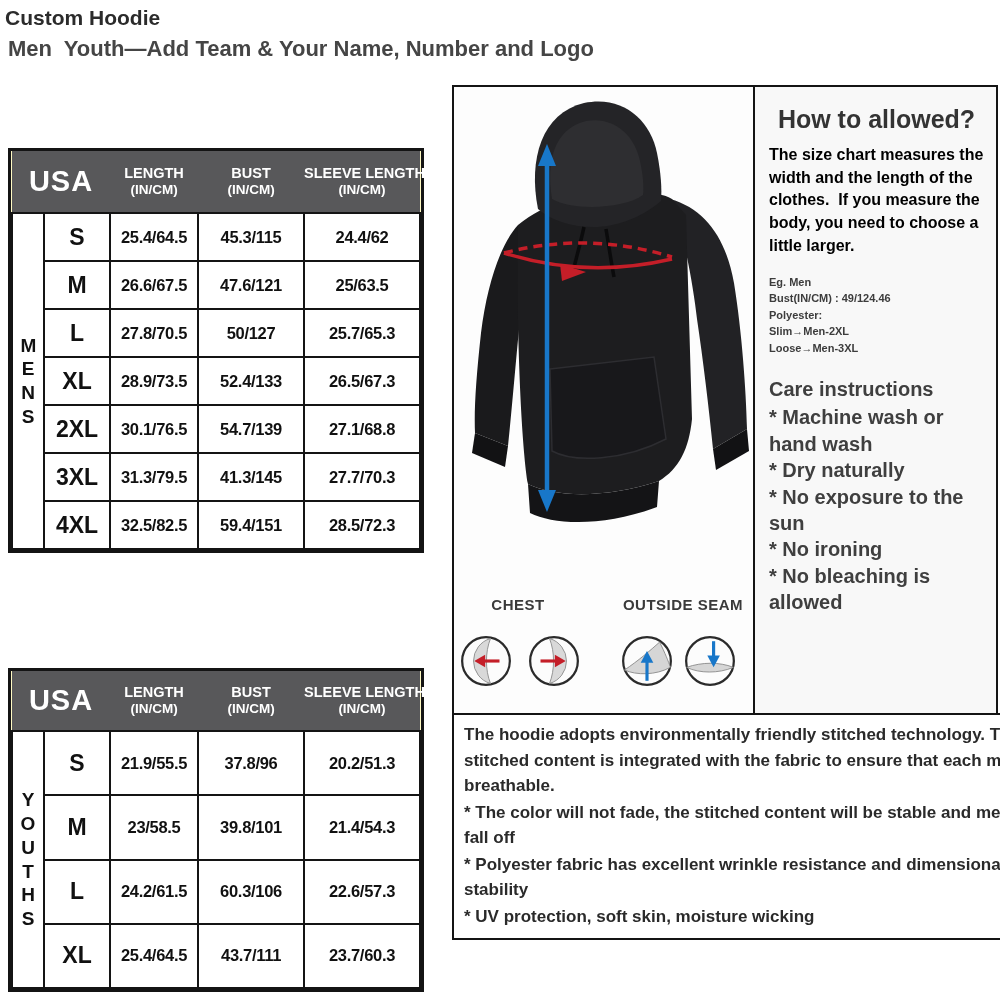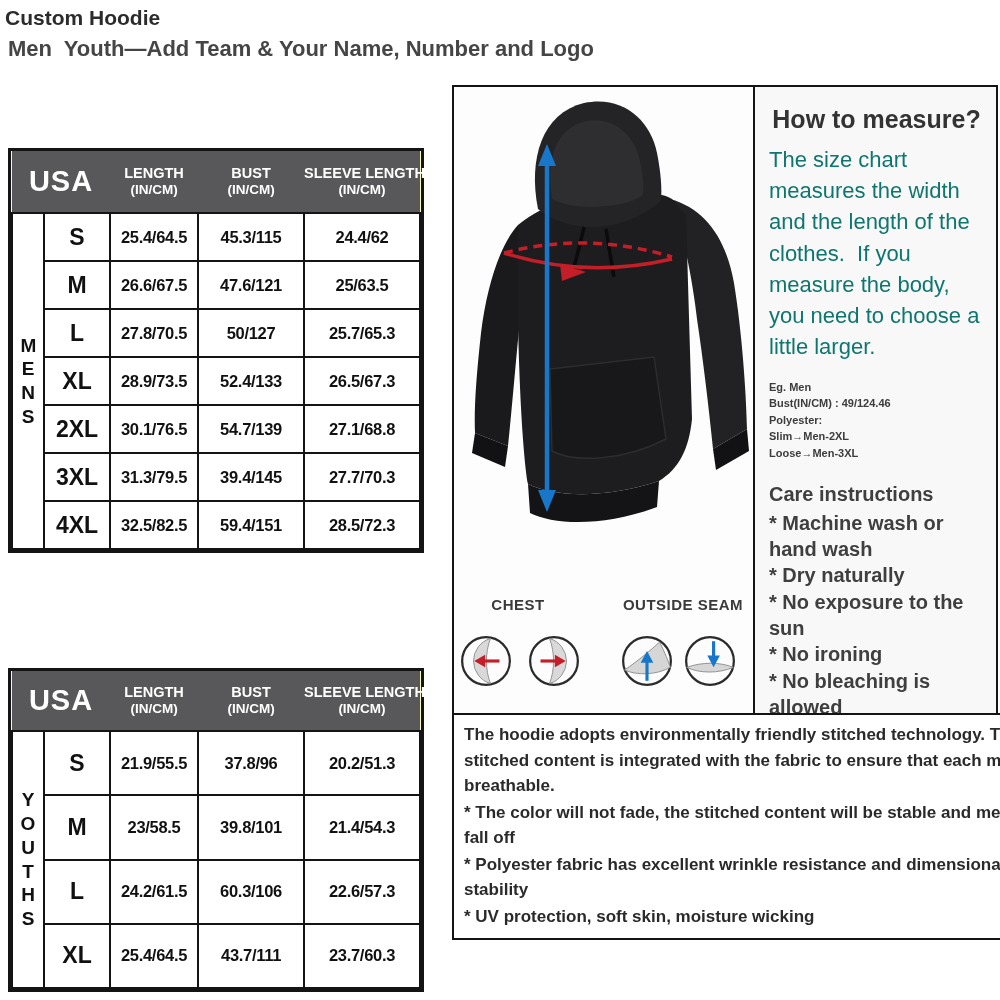--- a/index.html
+++ b/index.html
@@ -44,21 +44,21 @@
   .howto-panel{flex:1;box-sizing:border-box;padding:8px 12px 0 14px;background:#f8f8f8;}
 
   .hoodie-svg{position:absolute;left:0;top:0;}
   .mlabel{position:absolute;top:509px;font-size:15px;font-weight:bold;color:#3a3a3a;letter-spacing:0.5px;white-space:nowrap;}
   .mlabel.chest{left:64px;transform:translateX(-50%);}
   .mlabel.seam{left:229px;transform:translateX(-50%);}
   .micon{position:absolute;top:547px;width:54px;height:54px;}
   .micon.i1{left:5px;} .micon.i2{left:73px;} .micon.i3{left:166px;} .micon.i4{left:229px;}
 
   .howto-title{font-size:25px;font-weight:bold;color:#333;text-align:center;margin:10px 0 10px 0;}
-  .howto-body{font-size:22px;font-weight:normal;color:#0f766e;line-height:1.42;}
+  .howto-body{font-size:16px;font-weight:bold;color:#000000;line-height:1.42;}
   .eg-block{margin-top:16px;font-size:11px;font-weight:bold;color:#3c3c3c;line-height:1.5;}
   .care-block{margin-top:20px;font-size:20px;font-weight:bold;color:#3f3f3f;line-height:1.32;}
   .care-title{margin-bottom:2px;}
 
   
   .notes-box{
     position:absolute;left:452px;top:713px;width:618px;height:227px;border:2px solid #141414;
     box-sizing:border-box;background:#fff;padding:7px 10px 0 10px;
     font-size:17px;font-weight:bold;color:#2a2a2a;line-height:1.5;
   }
@@ -126,21 +126,21 @@
       </tr>
       <tr>
         <td class="size-cell">2XL</td>
         <td class="val-cell">30.1/76.5</td>
         <td class="val-cell">54.7/139</td>
         <td class="val-cell">27.1/68.8</td>
       </tr>
       <tr>
         <td class="size-cell">3XL</td>
         <td class="val-cell">31.3/79.5</td>
-        <td class="val-cell">39.4/145</td>
+        <td class="val-cell">41.3/145</td>
         <td class="val-cell">27.7/70.3</td>
       </tr>
       <tr>
         <td class="size-cell">4XL</td>
         <td class="val-cell">32.5/82.5</td>
         <td class="val-cell">59.4/151</td>
         <td class="val-cell">28.5/72.3</td>
       </tr>
     </tbody>
   </table>
@@ -260,21 +260,21 @@
 
     <svg class="micon i4" viewBox="0 0 60 60">
       <circle cx="30" cy="30" r="26.5" fill="#fcfcfc" stroke="#2b2b2b" stroke-width="2.5"></circle>
       <path d="M 4 37 C 22 31 40 31 56 37 C 40 44 18 44 4 37 Z" fill="#d6d6d6" stroke="#8a8a8a" stroke-width="1"></path>
       <line x1="34" y1="8" x2="34" y2="26" stroke-width="3.5" stroke="#1877c9"></line>
       <polygon points="34,37 27,24 41,24" fill="#1877c9"></polygon>
     </svg>
   </div>
 
   <div class="howto-panel">
-    <div class="howto-title">How to measure?</div>
+    <div class="howto-title">How to allowed?</div>
     <div class="howto-body">The size chart measures the width and the length of the clothes.&nbsp; If you measure the body, you need to choose a little larger.</div>
     <div class="eg-block">
       <div>Eg. Men</div>
       <div>Bust(IN/CM) : 49/124.46</div>
       <div>Polyester:</div>
       <div>Slim→Men-2XL</div>
       <div>Loose→Men-3XL</div>
     </div>
     <div class="care-block">
       <div class="care-title">Care instructions</div>

